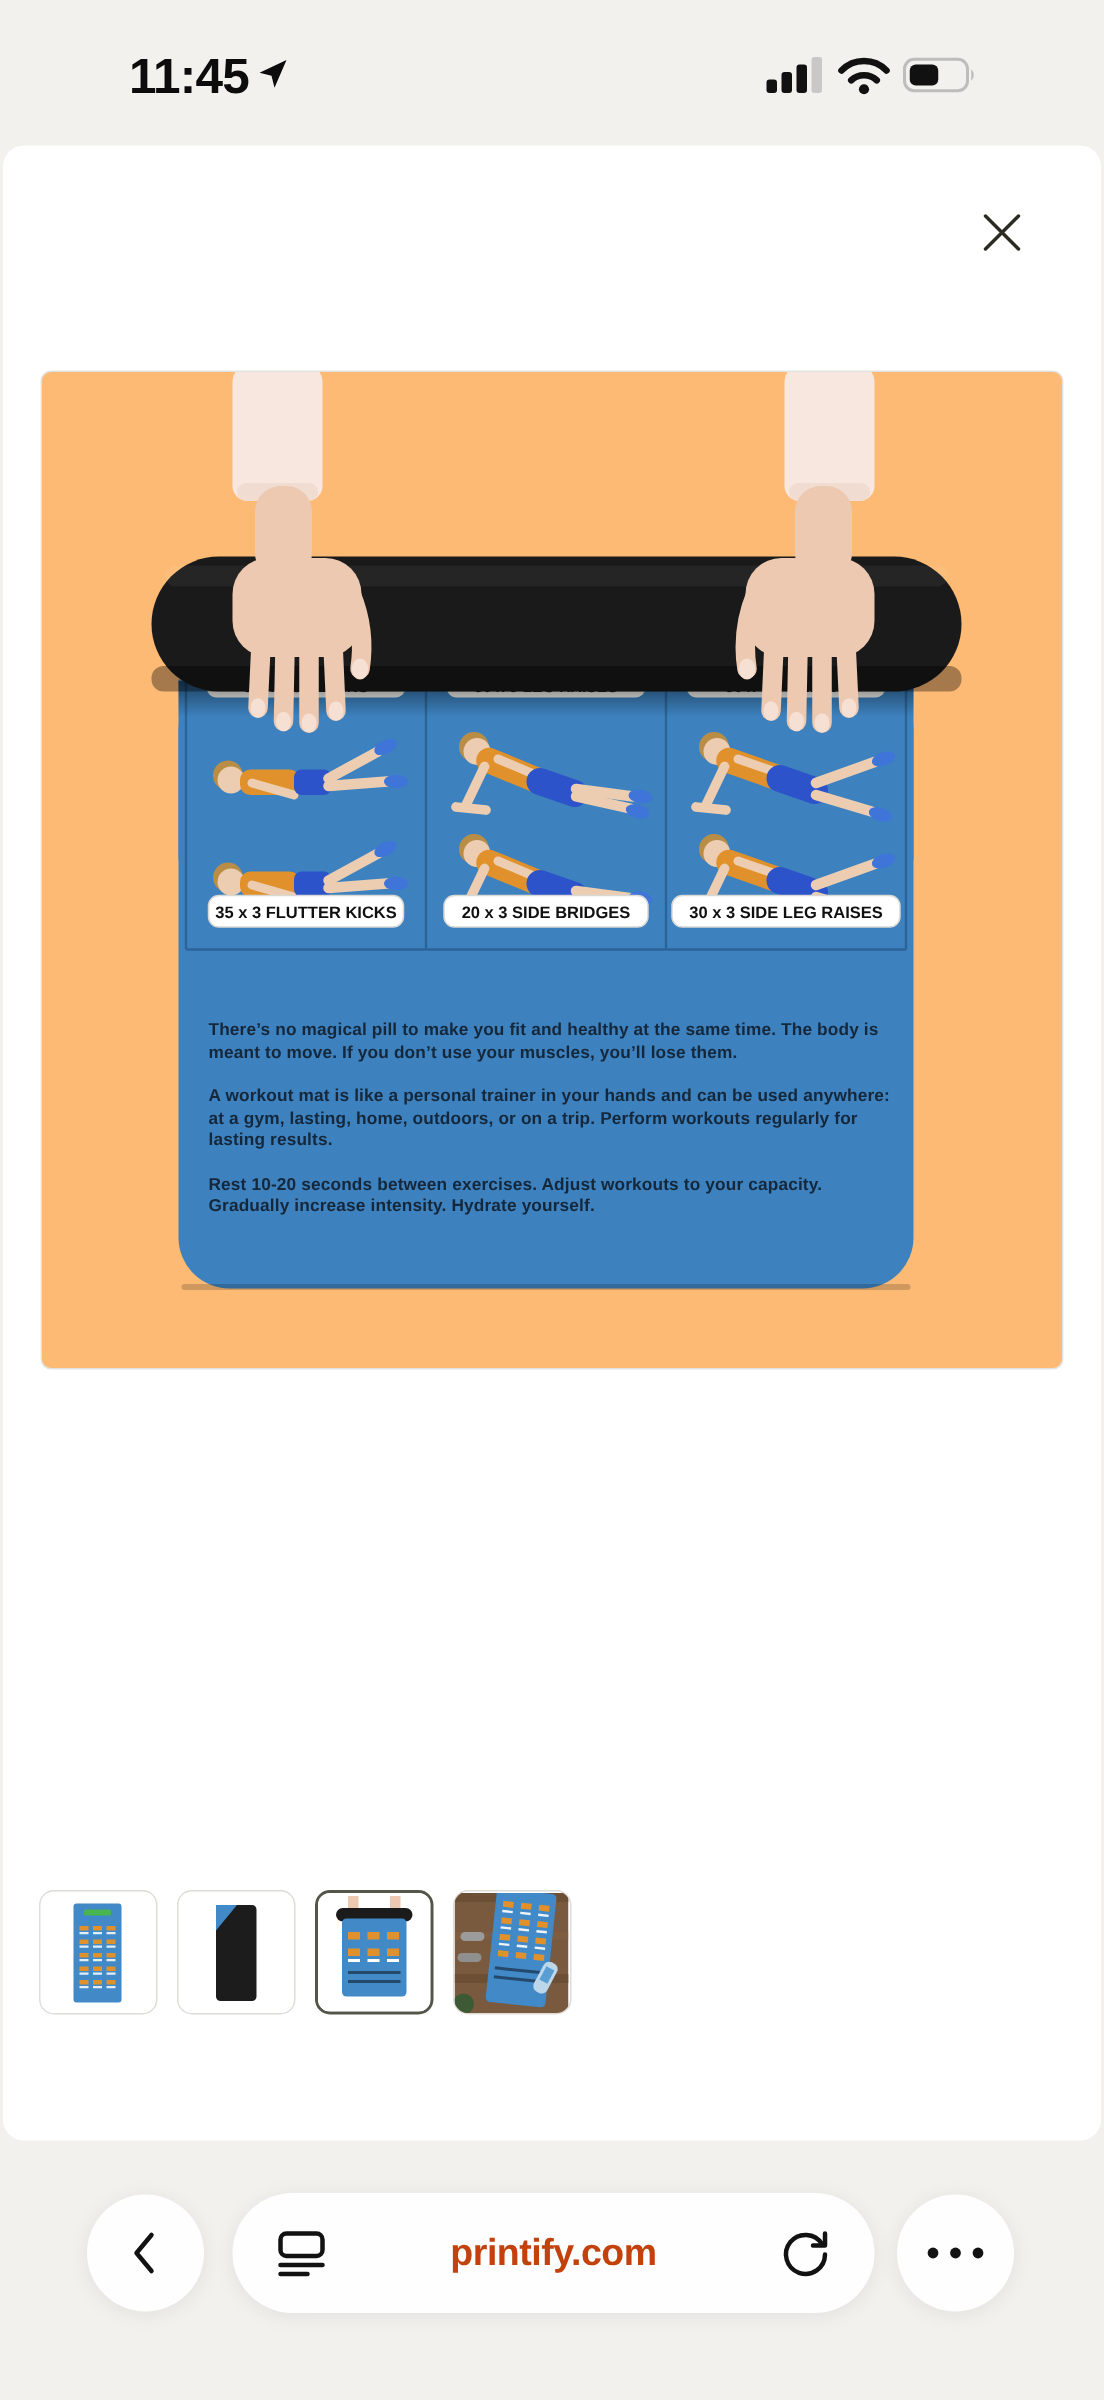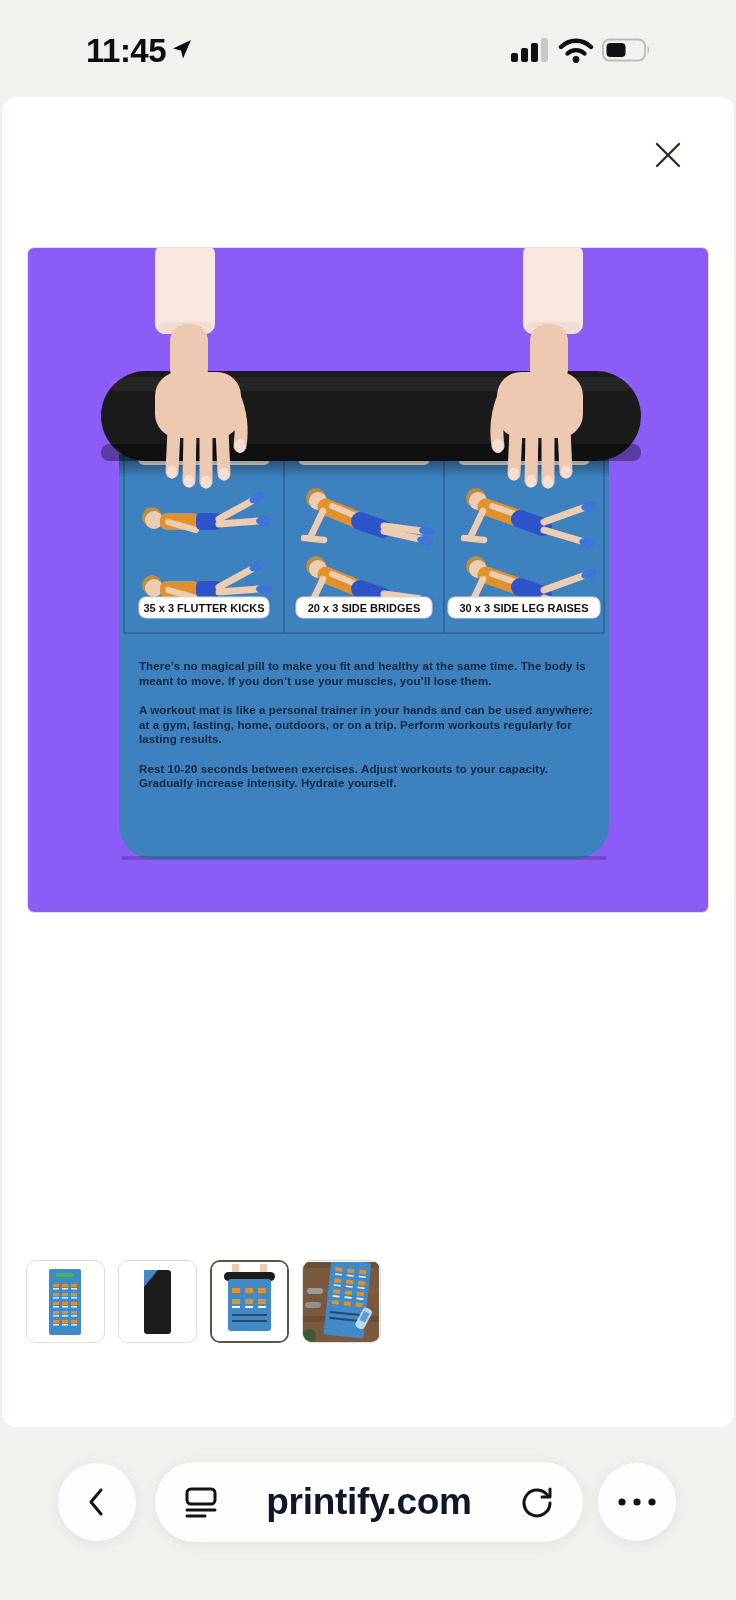--- a/index.html
+++ b/index.html
@@ -12,38 +12,38 @@
   
   .statusbar{position:absolute;left:0;top:0;width:736px;height:97px;text-align:right;}
   .time{position:absolute;left:86px;top:32px;font-size:33px;font-weight:700;color:#0c0c0c;letter-spacing:-.5px;}
   .loc-icon{position:absolute;left:170px;top:37px;}
   .sb-right{position:absolute;right:84px;top:36px;display:flex;align-items:center;gap:8px;}
   
   .sheet{position:absolute;left:2px;top:97px;width:732px;height:1330px;background:#ffffff;border-radius:14px;}
   
   .close-btn{position:absolute;left:644px;top:131px;width:48px;height:48px;background:none;border:none;padding:0;cursor:pointer;}
   
-  .product-card{position:absolute;left:27px;top:247px;width:682px;height:666px;background:#8b5cf6;border:1px solid #e4e3e1;border-radius:7px;box-sizing:border-box;overflow:hidden;}
+  .product-card{position:absolute;left:27px;top:247px;width:682px;height:666px;background:#fdba74;border:1px solid #e4e3e1;border-radius:7px;box-sizing:border-box;overflow:hidden;}
   .scene-layer{position:absolute;left:0;top:0;width:682px;height:666px;}
-  .para-overlay{position:absolute;left:111px;top:411px;width:464px;z-index:2;}
+  .para-overlay{position:absolute;left:111px;top:432px;width:464px;z-index:2;}
   .para-overlay p{margin:0 0 15px 0;font-size:11.5px;font-weight:bold;line-height:14.5px;color:#15273a;letter-spacing:.1px;}
   .upper{z-index:3;}
   .lower{z-index:1;}
   
   .thumbs{position:absolute;left:26px;top:1260px;display:flex;gap:13px;}
   .thumb{width:79px;height:83px;border:1.5px solid #dddcd8;border-radius:10px;background:#fff;box-sizing:border-box;overflow:hidden;padding:0;cursor:pointer;}
   .thumb.selected{border:2px solid #55564a;}
   .thumb svg{display:block;}
   
   .navbar{position:absolute;left:0;top:1455px;width:736px;height:100px;}
   .nav-circle{position:absolute;width:78px;height:78px;border-radius:50%;background:#fefefe;border:none;box-shadow:0 2px 14px rgba(0,0,0,.07);cursor:pointer;display:flex;align-items:center;justify-content:center;padding:0;}
   .nav-back{left:58px;top:8px;}
   .nav-more{left:598px;top:8px;}
   .url-pill{position:absolute;left:155px;top:7px;width:428px;height:80px;border-radius:40px;background:#fefefe;box-shadow:0 2px 14px rgba(0,0,0,.07);display:flex;align-items:center;padding:0 26px;box-sizing:border-box;cursor:pointer;}
-  .url-text{flex:1;text-align:center;font-size:37px;font-weight:600;color:#0f172a;letter-spacing:-.3px;}
+  .url-text{flex:1;text-align:center;font-size:25px;font-weight:600;color:#c2410c;letter-spacing:-.3px;}
   .icon-btn{background:none;border:none;padding:0;cursor:pointer;display:flex;align-items:center;justify-content:center;}
 </style>
 </head>
 <body>
 
 <div class="statusbar">
   <div class="time">11:45</div>
   <svg class="loc-icon" width="24" height="24" viewBox="0 0 24 24">
     <path d="M21 3 L3 11.5 L11 13.5 L13 21.5 Z" fill="#0c0c0c"></path>
   </svg>

